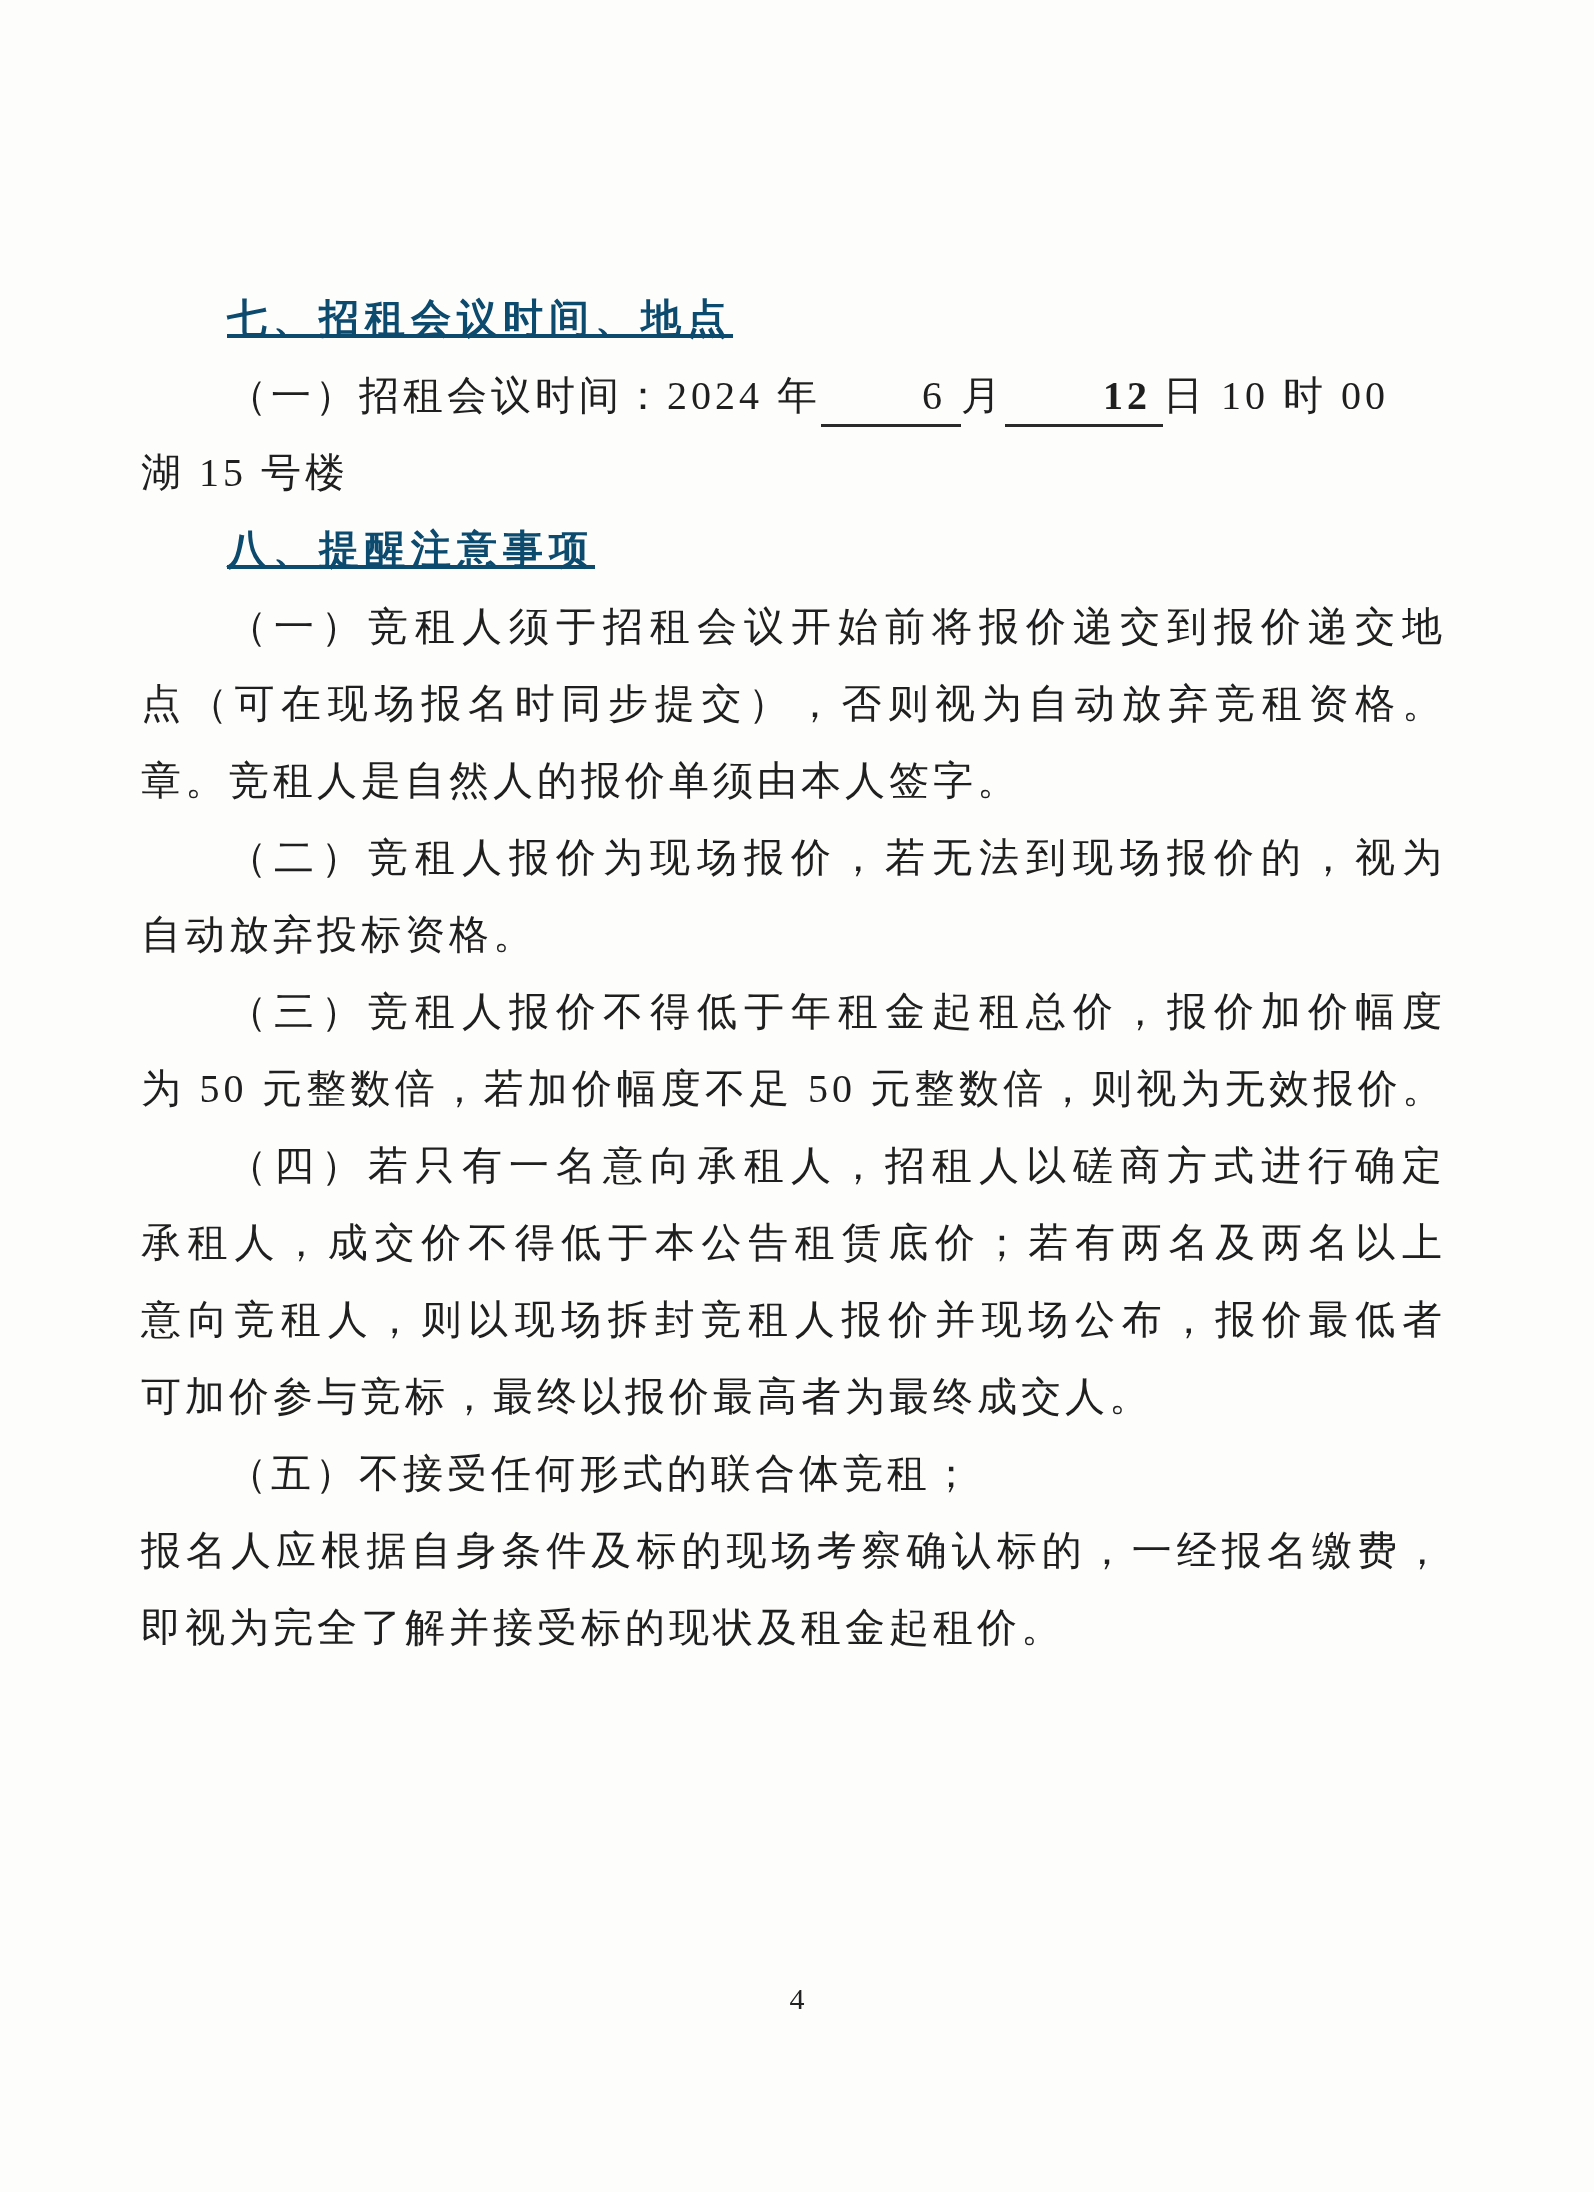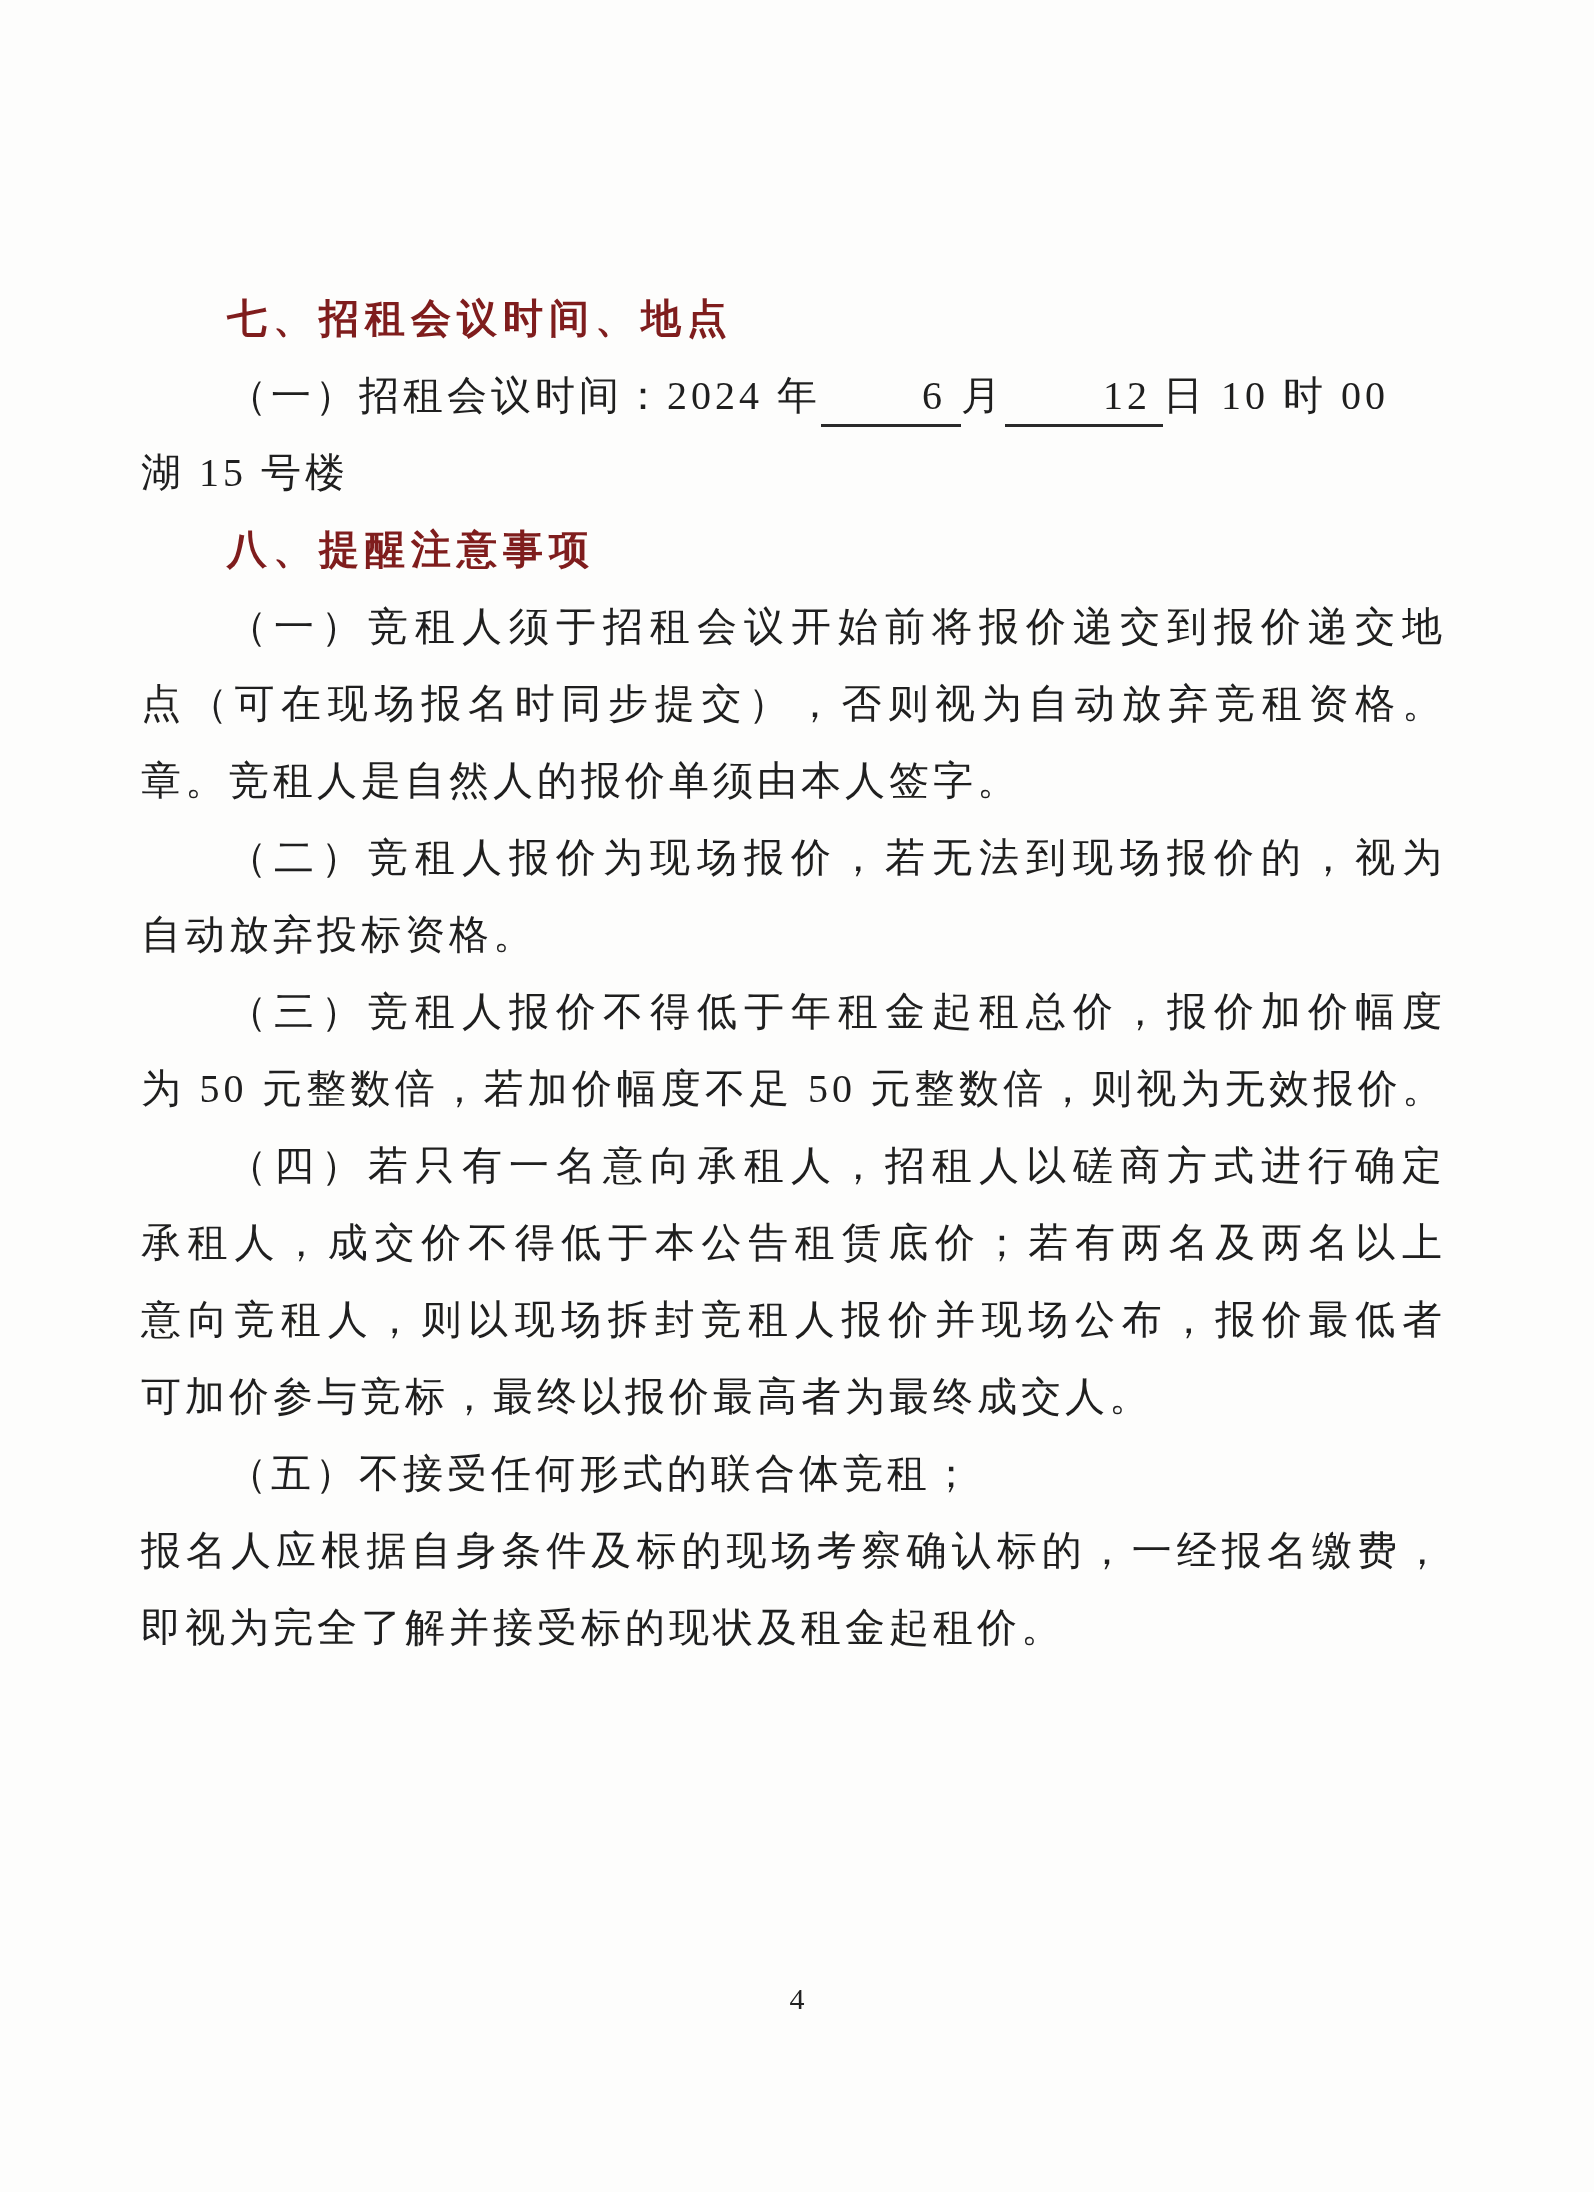--- a/index.html
+++ b/index.html
@@ -28,33 +28,34 @@
     white-space: normal;
   }
   .indent { text-indent: 86px; }
   .just {
     text-align: justify;
     text-align-last: justify;
   }
   .heading {
     font-family: "Liberation Sans", "DejaVu Sans", sans-serif;
     font-weight: 700;
-    color: #7f1d1d;
+    color: #0c4a6e;
     letter-spacing: 6px;
+    text-decoration: underline;
   }
   .blank {
     display: inline-block;
     min-width: 140px;
     border-bottom: 3px solid #2a2a2a;
     text-align: center;
     line-height: 48px;
     height: 52px;
     vertical-align: baseline;
   }
-  .blank.day { min-width: 158px; }
+  .blank.day { min-width: 158px; font-weight: bold; }
   .page-number {
     position: absolute;
     left: 0;
     top: 1982px;
     width: 1594px;
     text-align: center;
     font-size: 30px;
     letter-spacing: 0;
     color: #222;
   }

